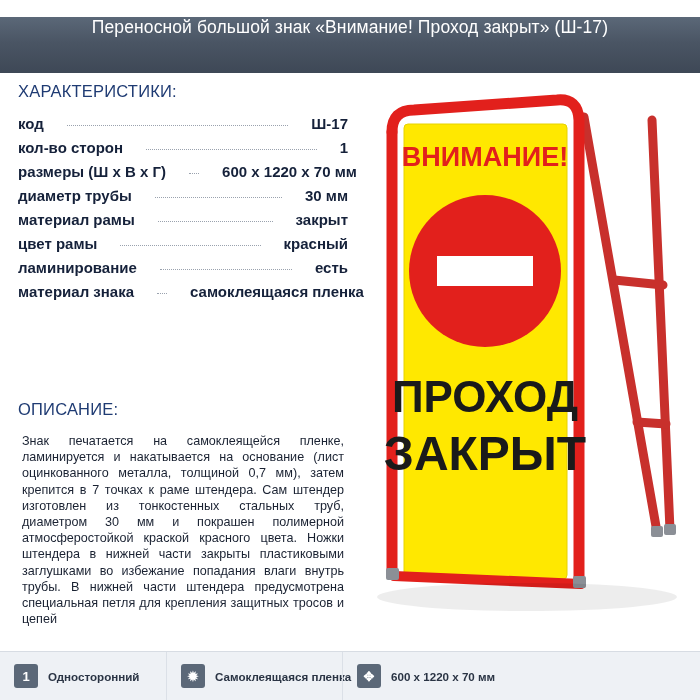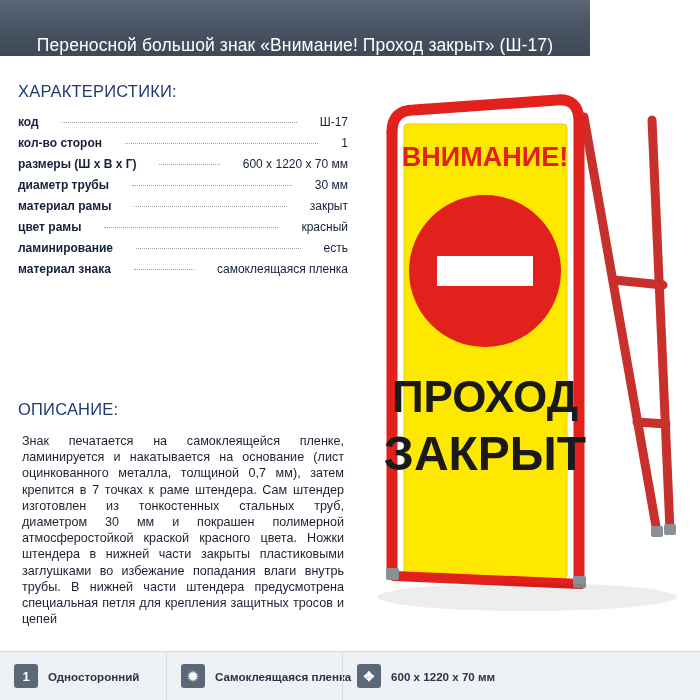--- a/index.html
+++ b/index.html
@@ -16,26 +16,26 @@
   .page {
     position: relative;
     width: 700px;
     height: 700px;
     background: #ffffff;
     box-sizing: border-box;
   }
   
   .header {
     position: absolute;
-    left: 0; top: 0;
-    width: 590px;
+    left: 0; top: 17px;
+    width: 700px;
     height: 56px;
     background: linear-gradient(180deg, #5b6878 0%, #4a5564 45%, #3e4856 100%);
     display: flex;
-    align-items: flex-end;
+    align-items: flex-start;
     justify-content: center;
   }
   .header-title {
     color: #ffffff;
     font-size: 17.5px;
     font-weight: normal;
     letter-spacing: 0.1px;
     text-align: center;
     padding: 0 16px;
     white-space: nowrap;
@@ -55,39 +55,39 @@
     letter-spacing: 0.2px;
   }
   .spec-list {
     list-style: none;
     margin: 0;
     padding: 0;
   }
   .spec-row {
     display: flex;
     align-items: baseline;
-    font-size: 12px;
+    font-size: 15px;
     color: #1a1a1a;
     margin-bottom: 7px;
     white-space: nowrap;
     gap: 20px;
   }
   .spec-label {
     font-weight: bold;
     color: #15213a;
   }
   .dots {
     flex: 1 1 auto;
     margin: 0 3px;
     border-bottom: 1.5px dotted #9aa2ae;
     transform: translateY(-3px);
     min-width: 10px;
   }
   .spec-value {
-    font-weight: normal;
+    font-weight: bold;
     color: #15213a;
   }
   
   .desc-block {
     position: absolute;
     left: 18px;
     top: 400px;
     width: 330px;
   }
   .desc-text {

